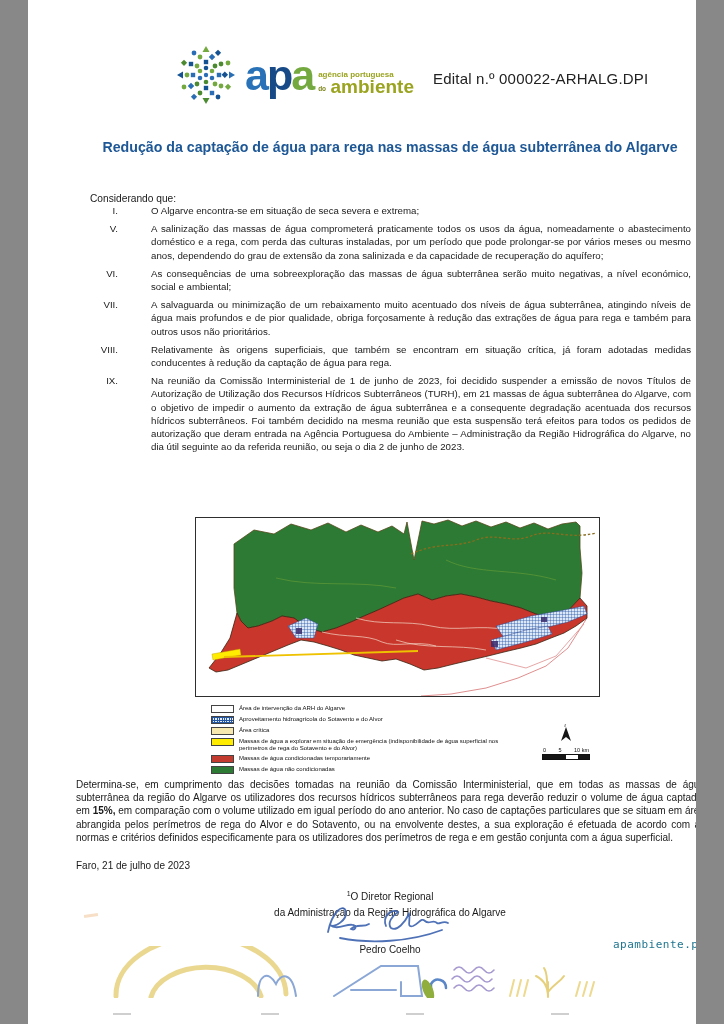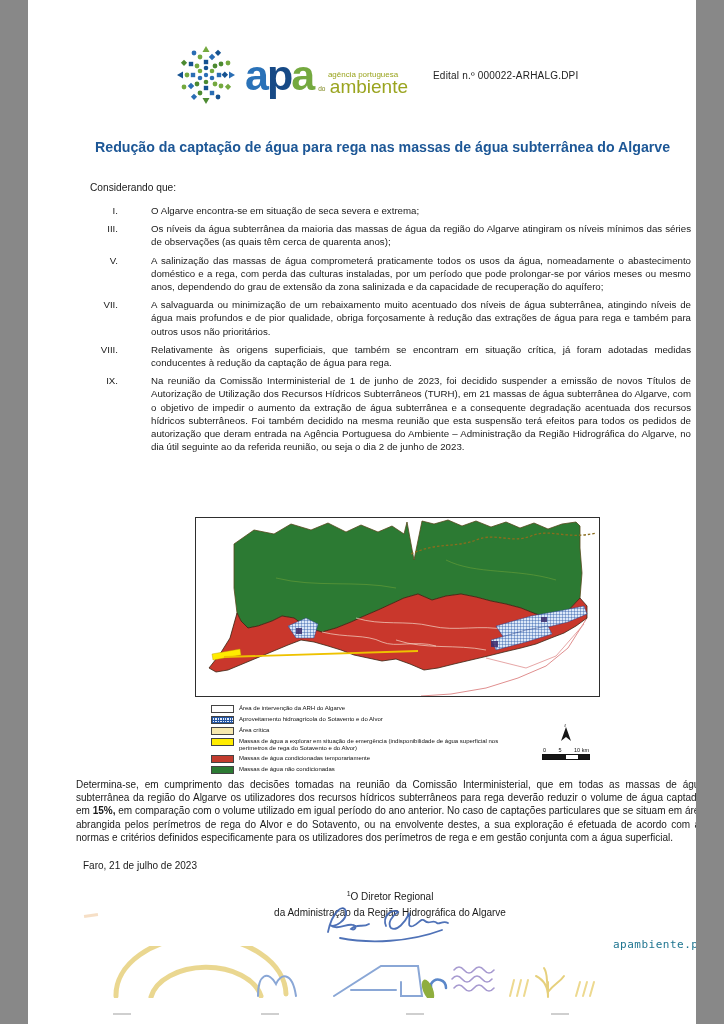--- a/index.html
+++ b/index.html
@@ -3,32 +3,32 @@
 <meta charset="utf-8">
 <style>
   html,body{margin:0;padding:0;background:#888;}
   .page{position:relative;width:668px;height:1024px;background:#ffffff;margin:0 auto;
         font-family:"Liberation Sans","DejaVu Sans",sans-serif;color:#1a1a1a;overflow:hidden;}
 
   
   .logo-wrap{position:absolute;left:145px;top:42px;display:flex;align-items:center;}
   .apa-word{font-weight:bold;font-size:43px;line-height:1;letter-spacing:-2px;margin-left:6px;}
   .apa-a1{color:#2a72b8;} .apa-p{color:#174a86;} .apa-a2{color:#74a93f;}
-  .tagline{margin-left:5px;padding-top:16px;color:#9aa41f;font-weight:normal;text-align:center;}
+  .tagline{margin-left:5px;padding-top:16px;color:#9aa41f;font-weight:bold;}
   .tagline-l1{font-size:8px;line-height:9px;}
   .tagline-do{font-size:6.5px;vertical-align:2px;color:#7d861a;}
   .tagline-amb{font-size:19px;line-height:13px;}
-  .edital{position:absolute;left:405px;top:70px;font-size:10px;color:#222;letter-spacing:.2px;}
-
-  
-  .doc-title{position:absolute;left:67px;top:136px;width:590px;
+  .edital{position:absolute;left:405px;top:70px;font-size:15px;color:#222;letter-spacing:.2px;}
+
+  
+  .doc-title{position:absolute;left:67px;top:136px;width:590px;text-align:center;
              color:#1d5796;font-weight:bold;font-size:14.2px;line-height:23px;}
 
   
-  .intro{position:absolute;left:62px;top:182px;font-size:10.2px;}
+  .intro{position:absolute;left:62px;top:193px;font-size:10.2px;}
   .clist{position:absolute;left:62px;top:204px;width:601px;}
   .citem{display:flex;margin-bottom:5px;font-size:9.7px;line-height:13.2px;}
   .cnum{width:28px;flex:none;text-align:right;padding-right:9px;}
   .ctext{flex:1;text-align:justify;margin-left:24px;}
 
   
   .map-box{position:absolute;left:167px;top:517px;width:403px;height:178px;border:1.4px solid #2e2e2e;background:#fff;}
   .legend{position:absolute;left:183px;top:705px;width:300px;}
   .legend-item{display:flex;gap:5px;margin-bottom:3px;font-size:6px;line-height:6.8px;color:#111;}
   .sw{width:21px;height:6px;border:0.5px solid #444;flex:none;margin-top:0;}
@@ -44,21 +44,21 @@
   .scalebox{position:absolute;left:512px;top:722px;width:52px;text-align:center;}
   .scale-labels{display:flex;justify-content:space-between;font-size:5.5px;color:#111;width:46px;margin:1px auto 0;}
   .scale-bar{width:46px;height:3.5px;border:0.6px solid #111;margin:1px auto 0;display:flex;}
   .scale-bar .s1{flex:2;background:#161616;} .scale-bar .s2{flex:1;background:#fff;} .scale-bar .s3{flex:1;background:#161616;}
 
   
   .determina{position:absolute;left:48px;top:778px;width:629px;font-size:10px;line-height:13.2px;text-align:justify;}
   .determina b{font-weight:bold;}
 
   
-  .placedate{position:absolute;left:48px;top:860px;font-size:10px;margin-left:7px;}
+  .placedate{position:absolute;left:48px;top:860px;font-size:10px;}
   .sig-block{position:absolute;left:62px;top:886px;width:600px;text-align:center;font-size:10px;line-height:16px;}
   .sig-name{position:absolute;left:62px;top:944px;width:600px;text-align:center;font-size:10px;}
   .sig-svg{position:absolute;left:292px;top:898px;}
   sup{font-size:7px;}
 
   
   .doodles{position:absolute;left:68px;top:946px;}
   .site{position:absolute;left:585px;top:920px;font-family:"DejaVu Sans Mono",monospace;
         font-weight:normal;font-size:11px;color:#1f7590;letter-spacing:.5px;margin-top:18px;}
   .smudge{position:absolute;left:56px;top:914px;width:14px;height:3px;background:#f0c9a0;opacity:.6;transform:rotate(-8deg);}
@@ -123,31 +123,31 @@
 
   <div class="intro">Considerando que:</div>
   <div class="clist">
 
       <div class="citem">
         <div class="cnum">I.</div>
         <div class="ctext">O Algarve encontra-se em situação de seca severa e extrema;</div>
       </div>
 
 
-      <div class="citem">
-        <div class="cnum">III.</div>
-        <div class="ctext">Os níveis da água subterrânea da maioria das massas de água da região do Algarve atingiram os níveis mínimos das séries de observações (as quais têm cerca de quarenta anos);</div>
-      </div>
 
 
       <div class="citem">
         <div class="cnum">V.</div>
         <div class="ctext">A salinização das massas de água comprometerá praticamente todos os usos da água, nomeadamente o abastecimento doméstico e a rega, com perda das culturas instaladas, por um período que pode prolongar-se por vários meses ou mesmo anos, dependendo do grau de extensão da zona salinizada e da capacidade de recuperação do aquífero;</div>
       </div>
 
+      <div class="citem">
+        <div class="cnum">VI.</div>
+        <div class="ctext">As consequências de uma sobreexploração das massas de água subterrânea serão muito negativas, a nível económico, social e ambiental;</div>
+      </div>
 
       <div class="citem">
         <div class="cnum">VII.</div>
         <div class="ctext">A salvaguarda ou minimização de um rebaixamento muito acentuado dos níveis de água subterrânea, atingindo níveis de água mais profundos e de pior qualidade, obriga forçosamente à redução das extrações de água para rega e também para outros usos não prioritários.</div>
       </div>
 
       <div class="citem">
         <div class="cnum">VIII.</div>
         <div class="ctext">Relativamente às origens superficiais, que também se encontram em situação crítica, já foram adotadas medidas conducentes à redução da captação de água para rega.</div>
       </div>
@@ -261,20 +261,21 @@
     <div><sup>1</sup><span>O Diretor Regional</span></div>
     <div>da Administração da Região Hidrográfica do Algarve</div>
   </div>
   <svg class="sig-svg" width="135" height="50" viewBox="0 0 135 50">
     <g fill="none" stroke="#3d63b0" stroke-width="1.8" stroke-linecap="round" opacity="0.9">
       <path d="M8,34 C12,14 24,4 26,14 C27,22 15,30 10,27 C17,33 27,25 33,27 C38,28 35,33 31,31 C37,25 43,30 49,26"></path>
       <path d="M66,28 C62,18 72,10 78,14 C72,18 67,25 71,30 C77,34 85,24 89,16 C91,22 86,30 93,28 C99,26 101,19 105,23 C109,27 113,21 117,25 C119,27 123,22 128,25"></path>
       <path d="M20,40 C50,46 90,44 122,32"></path>
     </g>
   </svg>
+  <div class="sig-name">Pedro Coelho</div>
 
   <svg class="doodles" width="500" height="52" viewBox="0 0 500 52">
     <g fill="none" stroke-linecap="round">
       <path d="M20,50 A85,58 0 0 1 190,48" stroke="#e6d07c" stroke-width="5" opacity="0.85"></path>
       <path d="M55,51 A56,36 0 0 1 165,50" stroke="#e6d07c" stroke-width="5" opacity="0.85"></path>
       <path d="M162,50 C162,28 172,24 180,38 C184,28 196,24 200,50" stroke="#8aa7d6" stroke-width="2"></path>
       <path d="M238,50 L285,20 L322,20 L326,50 L305,50 L305,36" stroke="#8aa7d6" stroke-width="2"></path>
       <path d="M255,44 L300,44" stroke="#8aa7d6" stroke-width="2"></path>
       <path d="M335,50 L335,38 C340,30 350,34 350,42" stroke="#5b87c9" stroke-width="2.5"></path>
       <ellipse cx="332" cy="44" rx="5" ry="11" transform="rotate(-22 332 44)" fill="#8fae3e" stroke="none"></ellipse>

